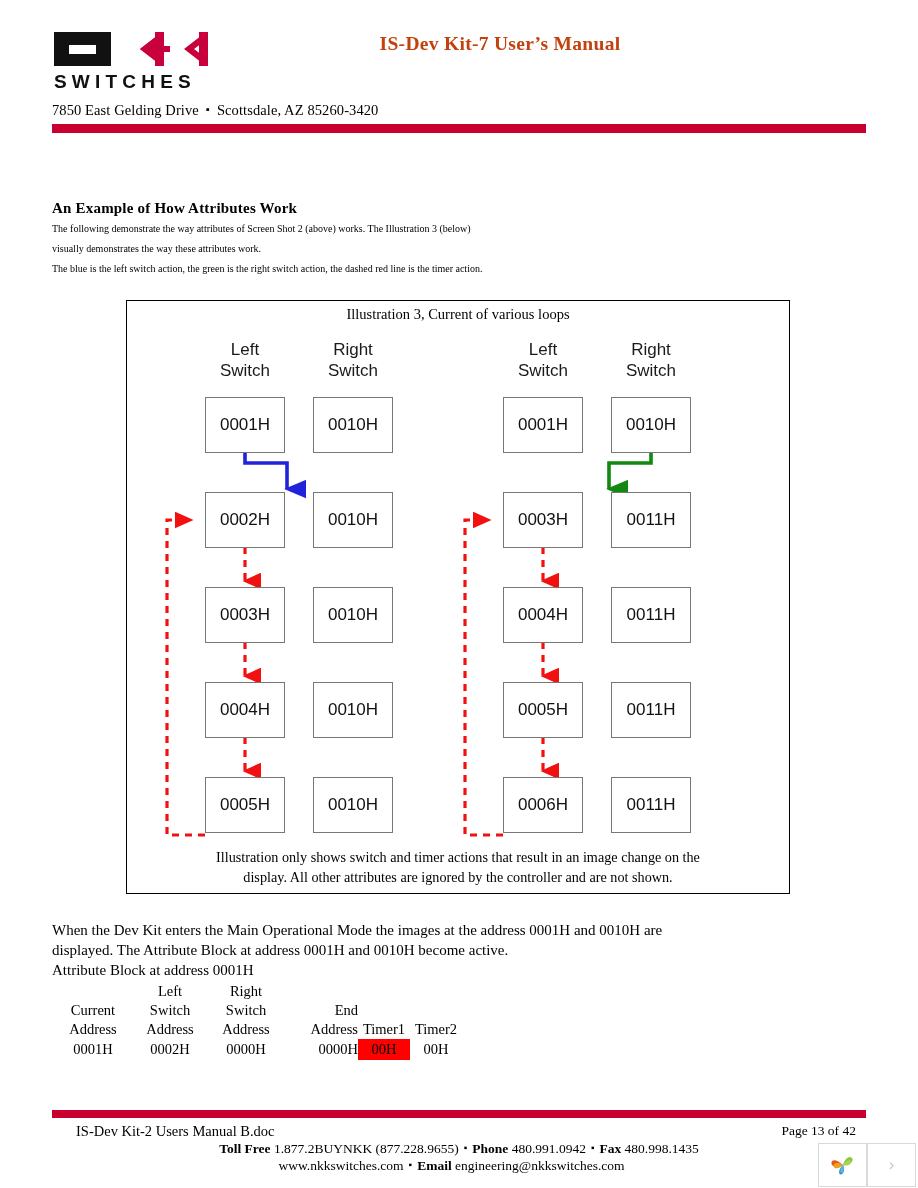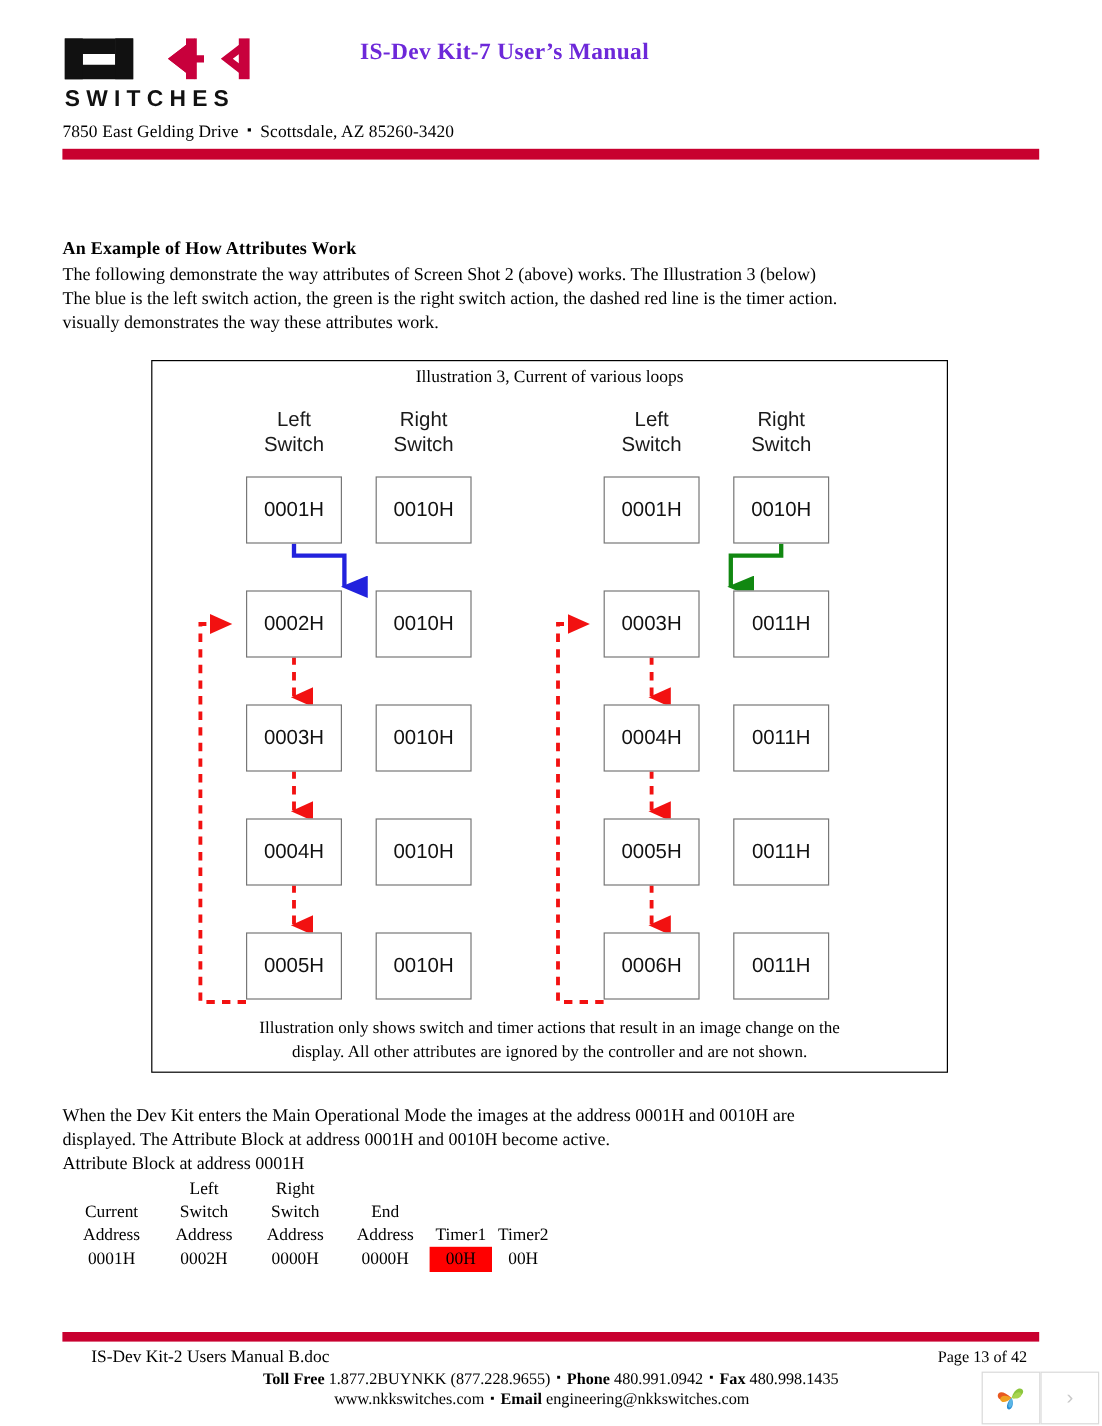--- a/index.html
+++ b/index.html
@@ -28,22 +28,23 @@
 
   #doc-title {
     position: absolute;
     left: 300px;
     top: 33px;
     width: 400px;
     font-family: "Liberation Serif", "DejaVu Serif", serif;
     font-weight: bold;
     font-size: 19.5px;
     letter-spacing: 0.3px;
-    color: #6d28d9;
-    white-space: nowrap;
+    color: #c2410c;
+    white-space: nowrap;
+    text-align: center;
   }
 
   #header-address {
     position: absolute;
     left: 52px;
     top: 102px;
     font-size: 14.5px;
     white-space: nowrap;
     letter-spacing: 0.1px;
   }
@@ -67,21 +68,21 @@
     font-weight: bold;
     font-size: 15px;
     letter-spacing: 0.2px;
     white-space: nowrap;
   }
   #intro-para {
     position: absolute;
     left: 52px;
     top: 219px;
     width: 700px;
-    font-size: 15px;
+    font-size: 10px;
     line-height: 20px;
   }
   #intro-para .ln { display: block; white-space: nowrap; }
 
   
   #illustration {
     position: absolute;
     left: 126px;
     top: 300px;
     width: 664px;
@@ -168,21 +169,21 @@
   }
   #attr-table td {
     text-align: center;
     padding: 0;
     line-height: 19px;
     white-space: nowrap;
   }
   #attr-table td.c-cur   { width: 78px; }
   #attr-table td.c-left  { width: 76px; }
   #attr-table td.c-right { width: 76px; }
-  #attr-table td.c-end   { width: 74px; }
+  #attr-table td.c-end   { width: 74px; text-align: right; }
   #attr-table td.c-t1    { width: 52px; }
   #attr-table td.c-t2    { width: 52px; }
   .hl-red {
     background: #ff0000;
     display: block;
     width: 100%;
     padding: 1px 0;
   }
 
   
@@ -272,22 +273,22 @@
 <div id="header-address">
   <span>7850 East Gelding Drive</span><span class="sep">▪</span><span>Scottsdale, AZ  85260-3420</span>
 </div>
 
 <div id="header-rule" class="rule-red"></div>
 
 <div id="section-heading">An Example of How Attributes Work</div>
 
 <div id="intro-para">
   <span class="ln">The following demonstrate the way attributes of Screen Shot 2 (above) works. The Illustration 3 (below)</span>
+  <span class="ln">visually demonstrates the way these attributes work.</span>
   <span class="ln">The blue is the left switch action, the green is the right switch action, the dashed red line is the timer action.</span>
-  <span class="ln">visually demonstrates the way these attributes work.</span>
 </div>
 
 <div id="illustration">
 
   <div id="illus-title">Illustration 3, Current of various loops</div>
 
   <div class="col-head" style="left:70px; top:38px;">
     <span>Left</span>
     <span class="l2">Switch</span>
   </div>

